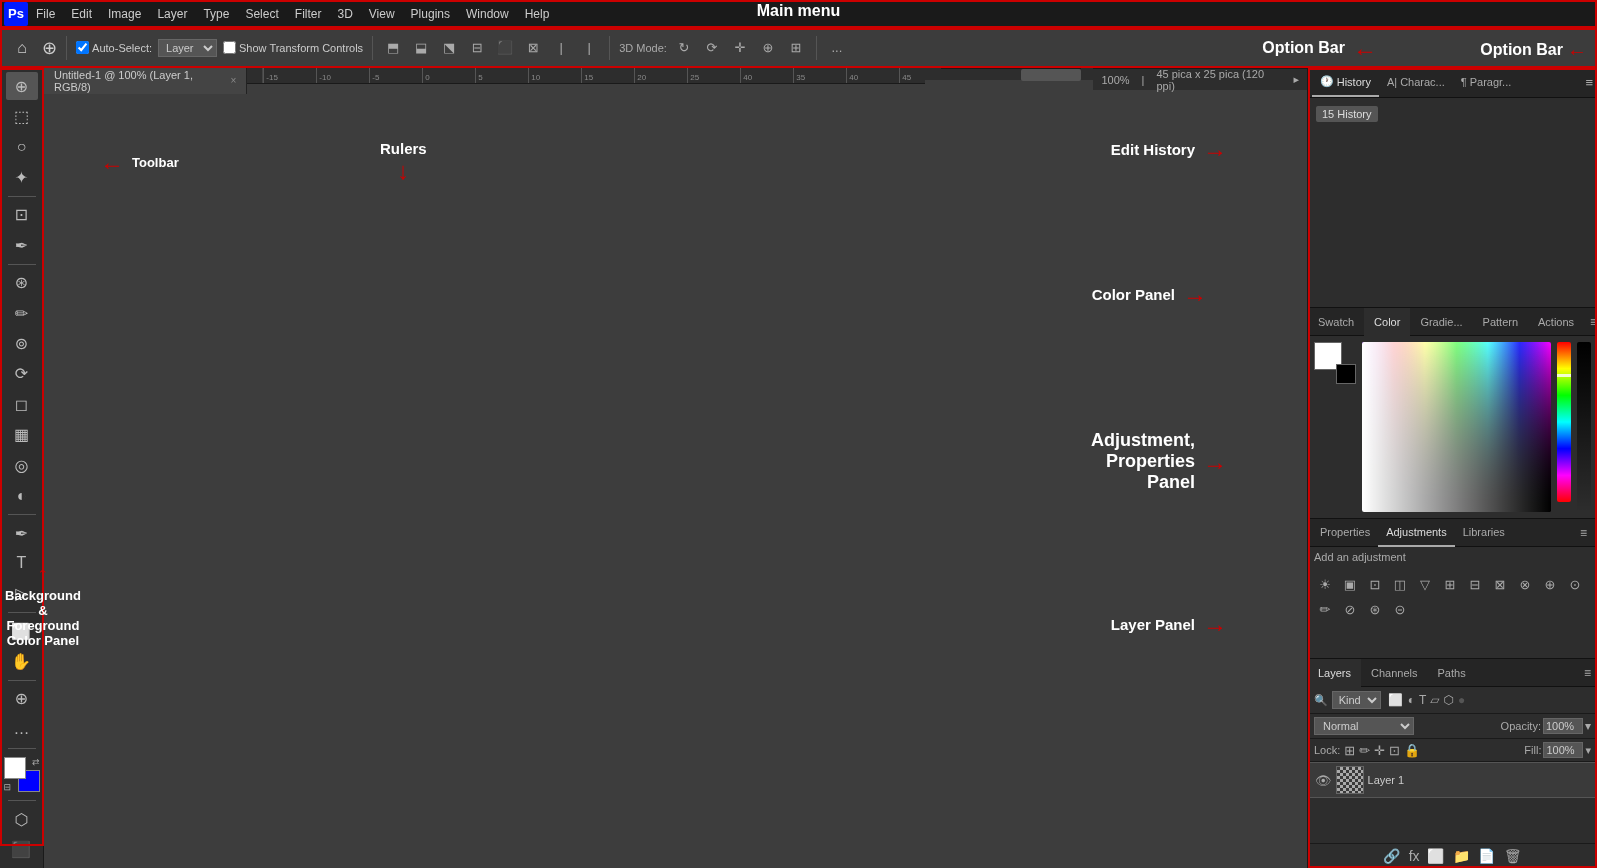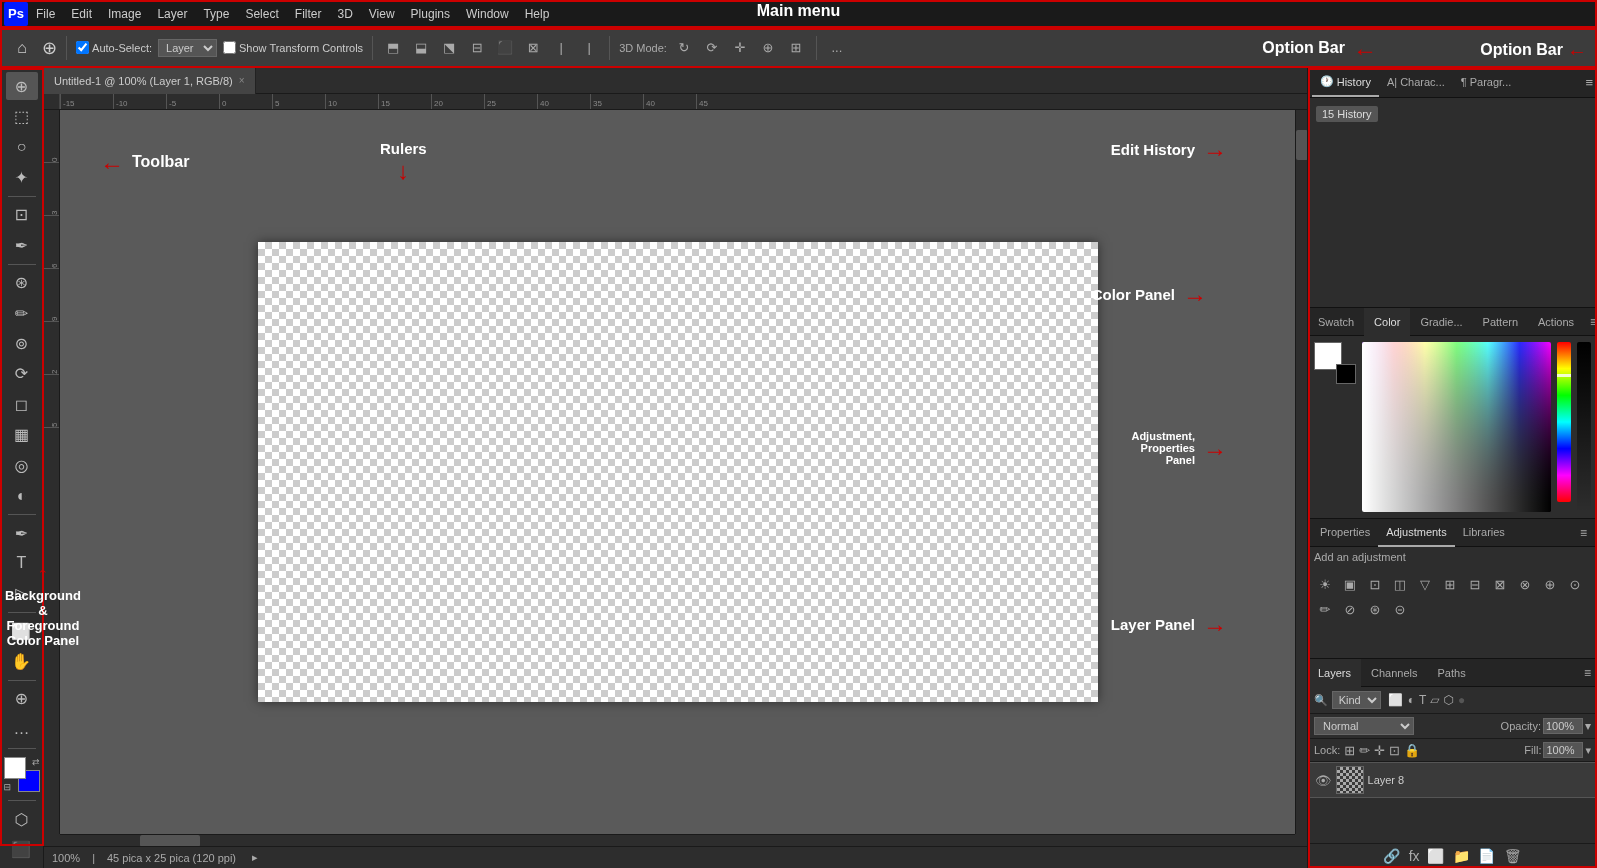--- a/index.html
+++ b/index.html
@@ -27,21 +27,21 @@
     .tool-btn { width: 32px; height: 32px; display: flex; align-items: center; justify-content: center; color: #bbb; cursor: pointer; font-size: 16px; border-radius: 2px; position: relative; }
     .tool-btn.active { background: #555; }
     .tool-separator { width: 28px; height: 1px; background: #555; margin: 2px 0; }
     .color-swatches { display: flex; position: relative; width: 36px; height: 36px; margin-top: 4px; }
     .bg-swatch { width: 22px; height: 22px; background: #0000ff; position: absolute; bottom: 0; right: 0; border: 1px solid #888; }
     .fg-swatch { width: 22px; height: 22px; background: #fff; position: absolute; top: 0; left: 0; border: 1px solid #888; }
     .swatch-swap { position: absolute; top: 0; right: 0; font-size: 9px; color: #aaa; cursor: pointer; }
     .swatch-reset { position: absolute; bottom: 0; left: 0; font-size: 9px; color: #aaa; cursor: pointer; }
 
     
-    #canvas-area { flex: 1; background: #3d3d3d; display: flex; flex-direction: column; overflow: hidden; position: relative; }
+    #canvas-area { flex: 1; background: #3d3d3d; display: flex; overflow: hidden; position: relative; }
     #tab-bar { display: flex; align-items: center; background: #2d2d2d; height: 26px; border-bottom: 1px solid #1a1a1a; }
     #tab-bar .tab { display: flex; align-items: center; padding: 0 10px; height: 26px; background: #444; border-right: 1px solid #222; font-size: 11px; color: #ccc; cursor: pointer; gap: 6px; }
     #tab-bar .tab .close-btn { font-size: 10px; color: #888; cursor: pointer; }
     #ruler-top { height: 16px; background: #2d2d2d; border-bottom: 1px solid #1a1a1a; display: flex; align-items: flex-end; padding-left: 16px; overflow: hidden; position: relative; }
     #ruler-corner { width: 16px; height: 16px; background: #2d2d2d; position: absolute; top: 0; left: 0; z-index: 5; border-right: 1px solid #444; border-bottom: 1px solid #444; }
     .ruler-marks { display: flex; height: 100%; }
     .ruler-mark { font-size: 8px; color: #888; border-left: 1px solid #555; padding-left: 2px; min-width: 53px; display: flex; align-items: flex-end; padding-bottom: 1px; }
     #canvas-scroll { flex: 1; display: flex; overflow: hidden; position: relative; }
     #ruler-left { width: 16px; background: #2d2d2d; border-right: 1px solid #1a1a1a; overflow: hidden; }
     .ruler-left-marks { display: flex; flex-direction: column; }
@@ -419,60 +419,60 @@
         <div class="fill-row">
           <span style="font-size:11px;color:#aaa;">Fill:</span>
           <input type="text" value="100%" style="width: 40px; background: rgb(85, 85, 85); border: 1px solid rgb(102, 102, 102); color: rgb(204, 204, 204); font-size: 11px; padding: 1px 2px;">
           <span style="color:#aaa;cursor:pointer;">▾</span>
         </div>
       </div>
 
       <div class="layer-item">
         <span class="layer-eye">👁</span>
         <div class="layer-thumb"></div>
-        <span class="layer-name">Layer 8</span>
+        <span class="layer-name">Layer 1</span>
       </div>
 
       <div class="layers-bottom" style="display:flex;align-items:center;justify-content:center;gap:8px;padding:4px 6px;border-top:1px solid #1a1a1a;margin-top:auto;">
         <span class="layer-bottom-btn">🔗</span>
         <span class="layer-bottom-btn">fx</span>
         <span class="layer-bottom-btn">⬜</span>
         <span class="layer-bottom-btn">📁</span>
         <span class="layer-bottom-btn">📄</span>
         <span class="layer-bottom-btn">🗑</span>
       </div>
     </div>
 
   </div>
 
 </div>
 
 <div style="position:fixed;left:100px;top:148px;pointer-events:none;z-index:300;display:flex;align-items:center;gap:8px;">
   <span style="color:#cc0000;font-size:24px;transform:scaleX(-1);display:inline-block;">→</span>
-  <span style="color:white;font-weight:bold;font-size:16px;">Toolbar</span>
+  <span style="color:white;font-weight:bold;font-size:13px;">Toolbar</span>
 </div>
 
 <div style="position:fixed;left:380px;top:140px;pointer-events:none;z-index:300;display:flex;flex-direction:column;align-items:center;">
   <span style="color:white;font-weight:bold;font-size:15px;">Rulers</span>
   <span style="color:#cc0000;font-size:24px;">↓</span>
 </div>
 
 <div style="position:fixed;right:370px;top:135px;pointer-events:none;z-index:300;display:flex;align-items:center;gap:8px;">
   <span style="color:white;font-weight:bold;font-size:15px;margin-left:20px;">Edit History</span>
   <span style="color:#cc0000;font-size:24px;">→</span>
 </div>
 
 <div style="position:fixed;right:390px;top:280px;pointer-events:none;z-index:300;display:flex;align-items:center;gap:8px;">
   <span style="color:white;font-weight:bold;font-size:15px;">Color Panel</span>
   <span style="color:#cc0000;font-size:24px;">→</span>
 </div>
 
 <div style="position:fixed;right:370px;top:430px;pointer-events:none;z-index:300;text-align:right;">
   <div style="display:flex;align-items:center;gap:8px;justify-content:flex-end;">
-    <span style="color:white;font-weight:bold;font-size:11px;white-space:pre;">Adjustment,
+    <span style="color:white;font-weight:bold;font-size:18px;white-space:pre;">Adjustment,
 Properties
 Panel</span>
     <span style="color:#cc0000;font-size:24px;">→</span>
   </div>
 </div>
 
 <div style="position:fixed;right:370px;top:610px;pointer-events:none;z-index:300;display:flex;align-items:center;gap:8px;">
   <span style="color:white;font-weight:bold;font-size:15px;">Layer Panel</span>
   <span style="color:#cc0000;font-size:24px;">→</span>
 </div>

